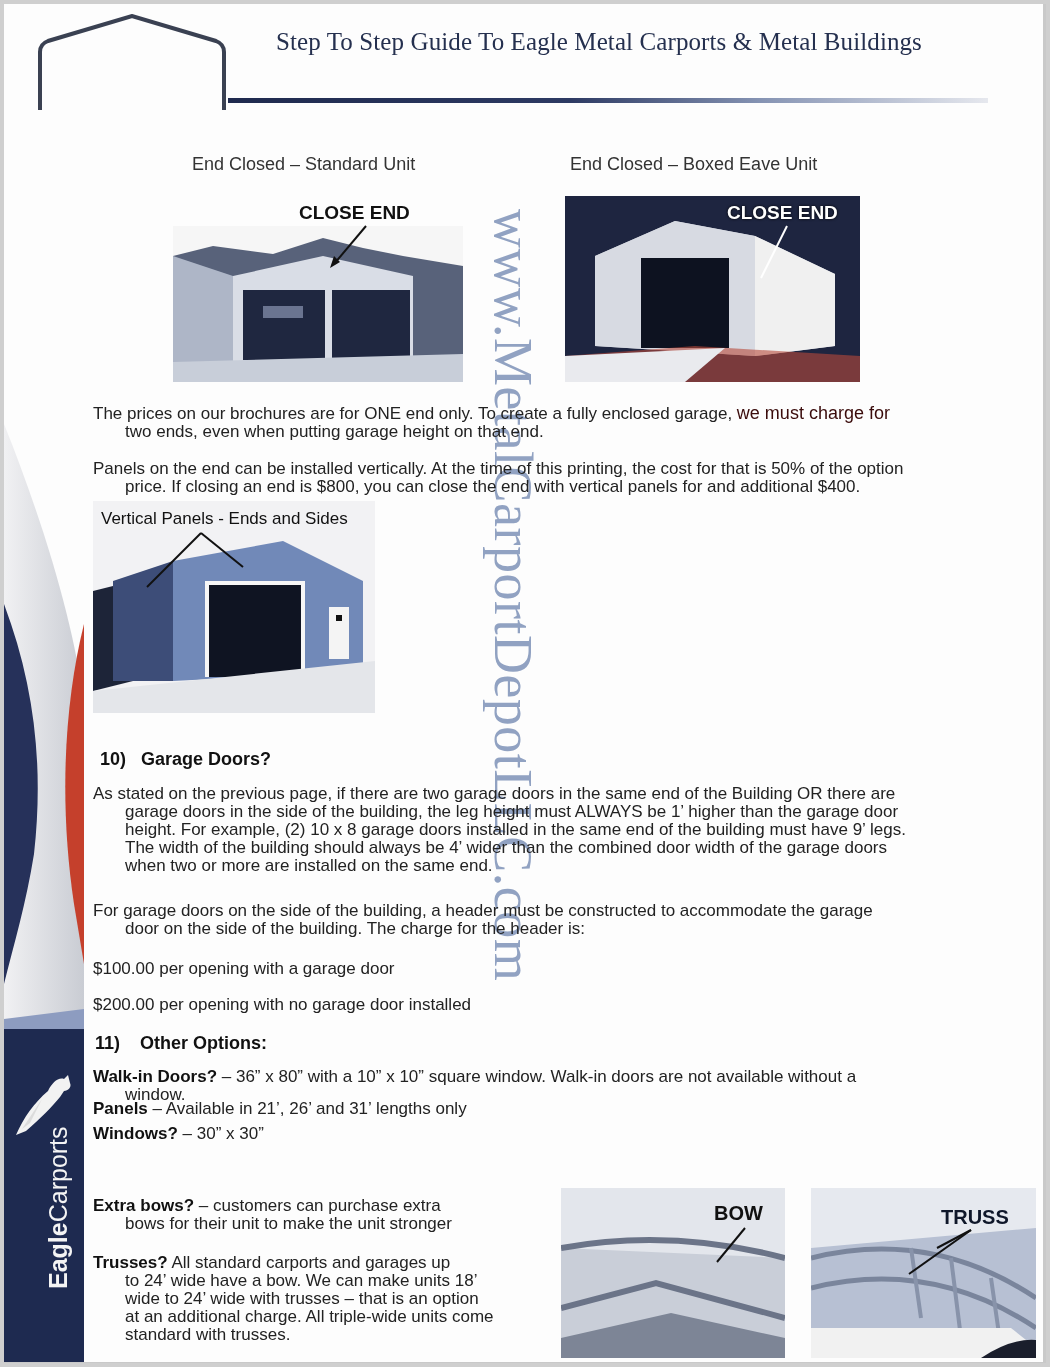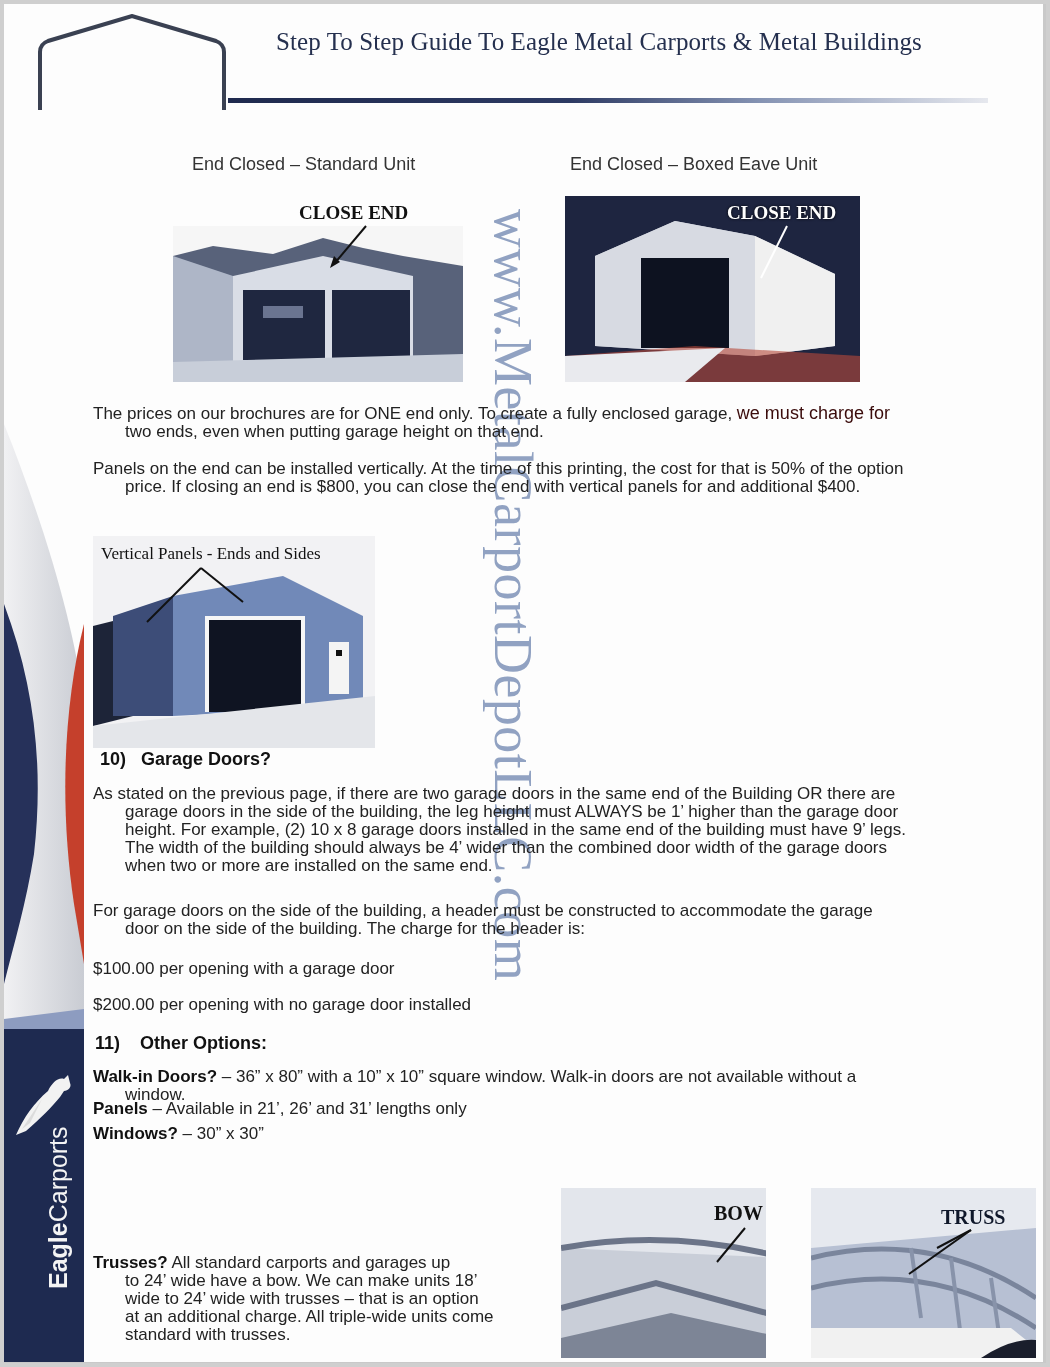--- a/index.html
+++ b/index.html
@@ -21,21 +21,21 @@
 
   .h{position:absolute;font-weight:bold;font-size:18px;color:#111;white-space:nowrap;}
   .h .num{color:#111;}
   .h .num.red{color:#7a1010;}
   .cap{position:absolute;font-size:18px;color:#333;white-space:nowrap;}
   .para{position:absolute;font-size:17px;line-height:18px;color:#222;}
   .para .indent{display:block;padding-left:32px;}
   .hl{color:#3a0b0b;font-size:18px;}
   .b{font-weight:bold;color:#111;}
   .photo{position:absolute;overflow:hidden;}
-  .label{position:absolute;font-weight:bold;white-space:nowrap;font-family:Liberation Serif, serif;}
+  .label{position:absolute;font-weight:bold;white-space:nowrap;}
   .watermark{position:absolute;left:492px;top:205px;transform-origin:0 0;transform:rotate(90deg) translateY(-48px);font-family:"Liberation Serif",serif;font-size:54px;color:#7f93b8;white-space:nowrap;opacity:0.85;letter-spacing:0.5px;}
 </style>
 </head>
 <body>
 
 <div class="page">
 
   <svg class="leftband" width="80" height="1358" viewBox="0 0 80 1358">
     <defs>
       <linearGradient id="gs" x1="0" x2="1">
@@ -105,21 +105,21 @@
   <div class="para" style="left:89px;top:400px;width:945px;">
     <span>The prices on our brochures are for ONE end only. To create a fully enclosed garage,</span>
     <span class="hl">we must charge for</span>
     <span class="indent">two ends, even when putting garage height on that end.</span>
   </div>
   <div class="para" style="left:89px;top:456px;width:945px;">
     <span>Panels on the end can be installed vertically. At the time of this printing, the cost for that is 50% of the option</span>
     <span class="indent">price. If closing an end is $800, you can close the end with vertical panels for and additional $400.</span>
   </div>
 
-  <div class="photo" style="left:89px;top:532px;width:282px;height:212px;background:#5eead4;">
+  <div class="photo" style="left:89px;top:497px;width:282px;height:212px;background:#5eead4;">
     <svg width="282" height="212" viewBox="0 0 282 212">
       <rect width="282" height="212" fill="#f2f2f4"></rect>
       <path d="M0 90 L40 80 L40 180 L0 190 Z" fill="#1d2438"></path>
       <path d="M20 80 L80 60 L80 180 L20 180 Z" fill="#3d4d78"></path>
       <path d="M80 60 L190 40 L270 80 L270 170 L80 180 Z" fill="#7189b8"></path>
       <rect x="112" y="80" width="100" height="96" fill="#f6f6f6"></rect>
       <rect x="116" y="84" width="92" height="92" fill="#0f1422"></rect>
       <rect x="236" y="106" width="20" height="52" fill="#f4f4f4"></rect>
       <rect x="243" y="114" width="6" height="6" fill="#111"></rect>
       <path d="M0 190 L282 160 L282 212 L0 212 Z" fill="#e4e6ea"></path>
@@ -156,29 +156,33 @@
   <div class="para" style="left:89px;top:1064px;width:945px;">
     <span class="b">Walk-in Doors?</span><span> – 36” x 80” with a 10” x 10” square window. Walk-in doors are not available without a</span>
     <span class="indent">window.</span>
   </div>
   <div class="para" style="left:89px;top:1121px;">
     <span class="b">Windows?</span><span> – 30” x 30”</span>
   </div>
   <div class="para" style="left:89px;top:1096px;">
     <span class="b">Panels</span><span> – Available in 21’, 26’ and 31’ lengths only</span>
   </div>
+  <div class="para" style="left:89px;top:1193px;width:470px;">
+    <span class="b">Extra bows?</span><span> – customers can purchase extra</span>
+    <span class="indent">bows for their unit to make the unit stronger</span>
+  </div>
   <div class="para" style="left:89px;top:1250px;width:470px;">
     <span class="b">Trusses?</span><span> All standard carports and garages up</span>
     <span class="indent">to 24’ wide have a bow. We can make units 18’</span>
     <span class="indent">wide to 24’ wide with trusses – that is an option</span>
     <span class="indent">at an additional charge. All triple-wide units come</span>
     <span class="indent">standard with trusses.</span>
   </div>
 
-  <div class="photo" style="left:557px;top:1184px;width:205px;height:170px;">
+  <div class="photo" style="left:557px;top:1184px;width:224px;height:170px;">
     <svg width="224" height="170" viewBox="0 0 224 170">
       <rect width="224" height="170" fill="#c9ced8"></rect>
       <path d="M0 0 L224 0 L224 70 L0 60 Z" fill="#e3e6ec"></path>
       <path d="M0 60 Q110 40 224 70" stroke="#6b7488" stroke-width="6" fill="none"></path>
       <path d="M0 120 L95 95 L224 130" stroke="#6b7488" stroke-width="6" fill="none"></path>
       <path d="M0 150 L110 125 L224 150 L224 170 L0 170 Z" fill="#7d8596"></path>
     </svg>
     <div class="label" style="left:153px;top:14px;font-size:20px;color:#111;">BOW</div>
     <svg style="position:absolute;left:150px;top:38px;" width="40" height="40">
         <line x1="34" y1="2" x2="6" y2="36" stroke="#111" stroke-width="2"></line>

